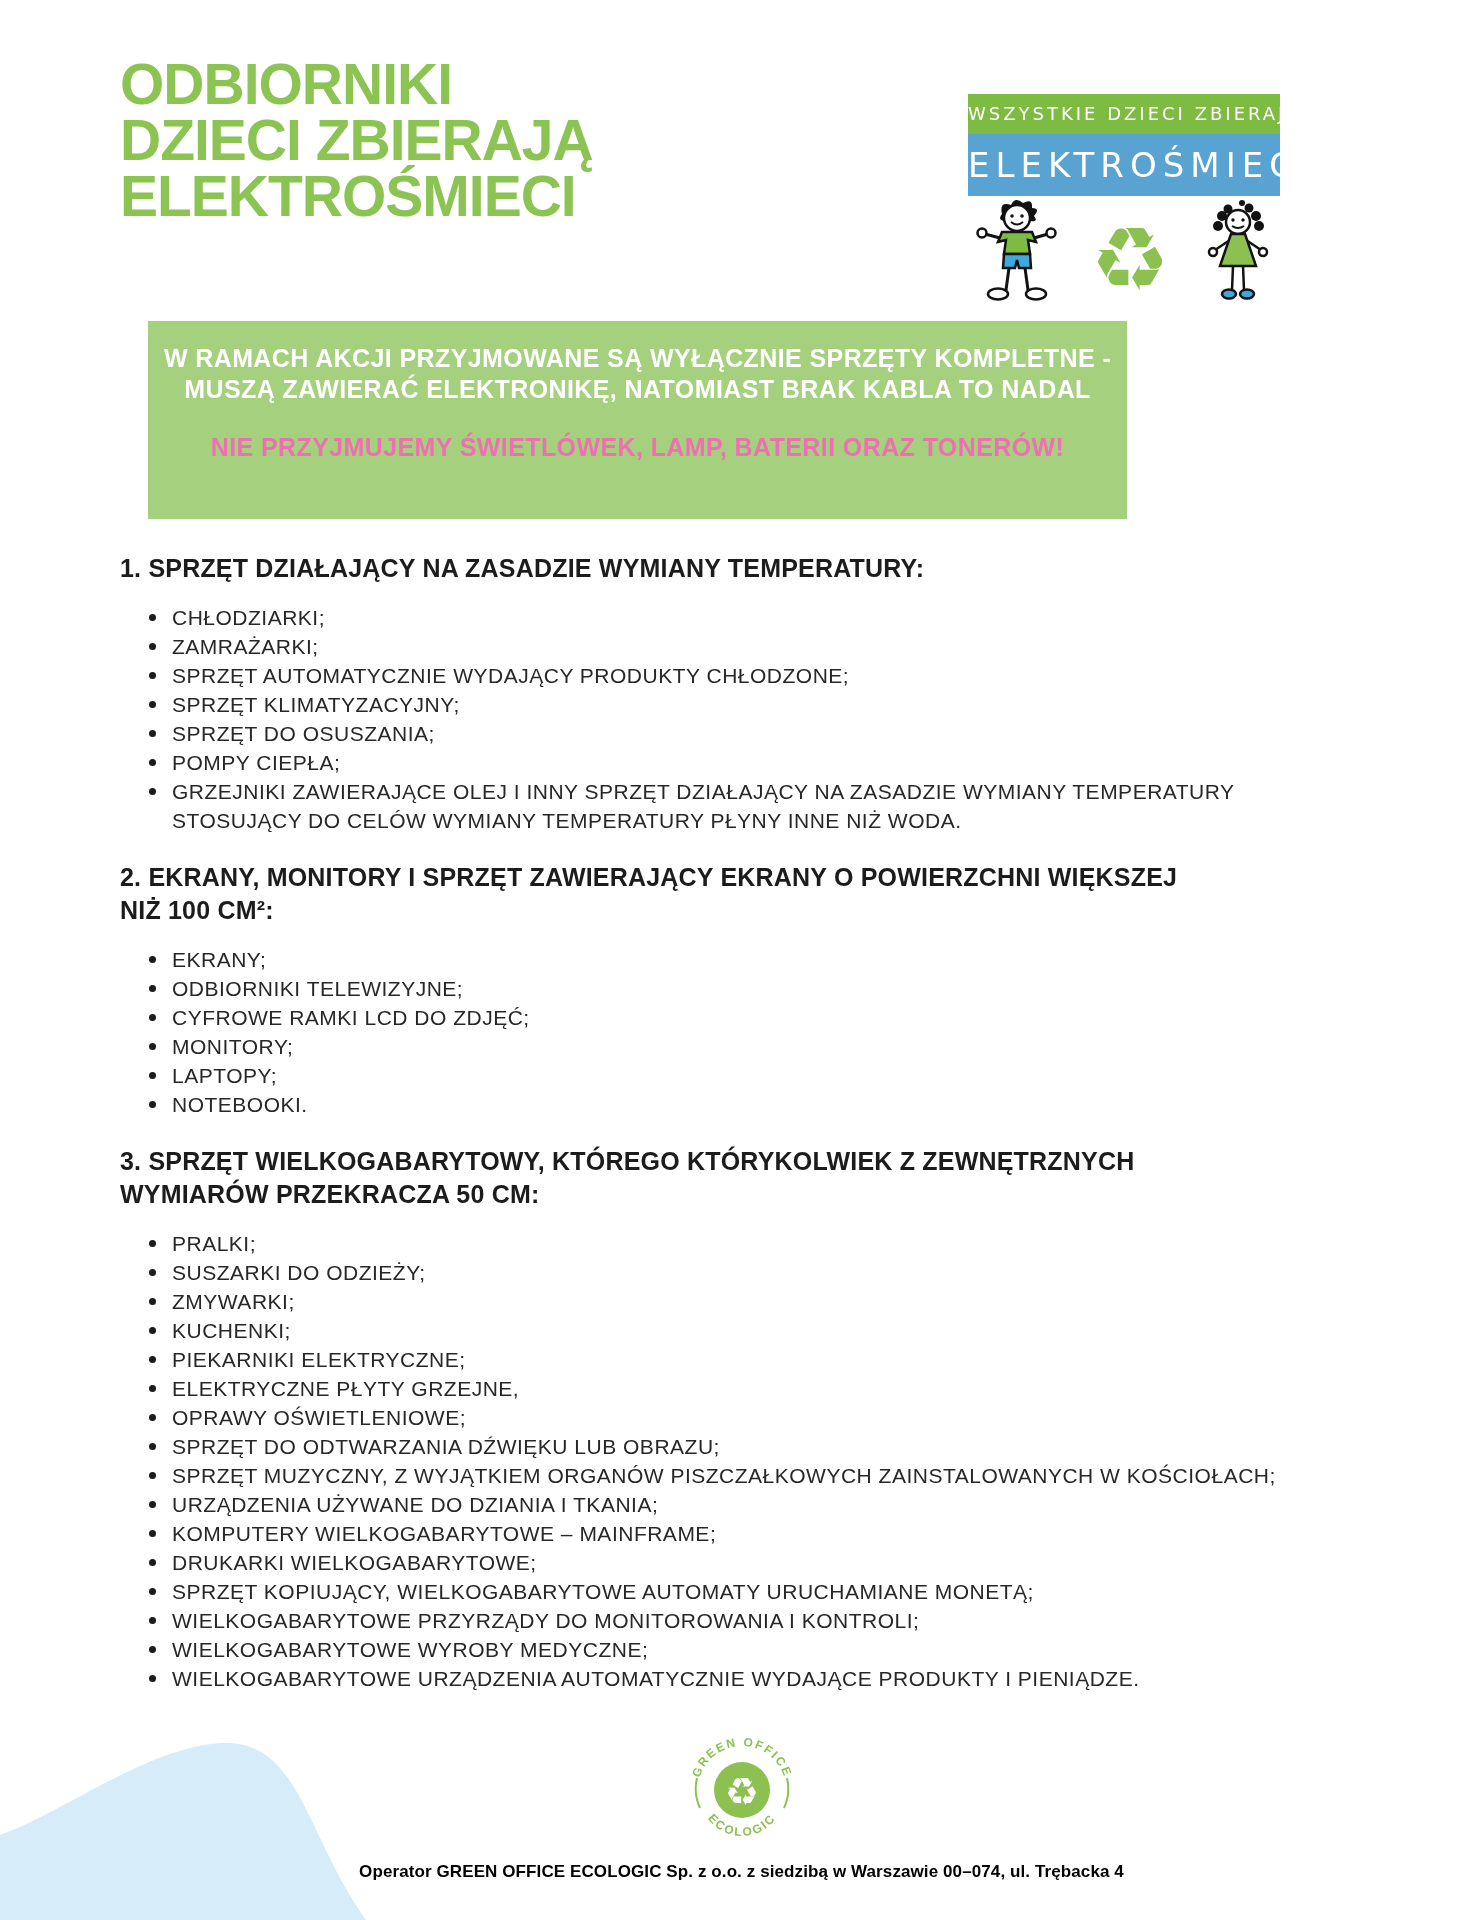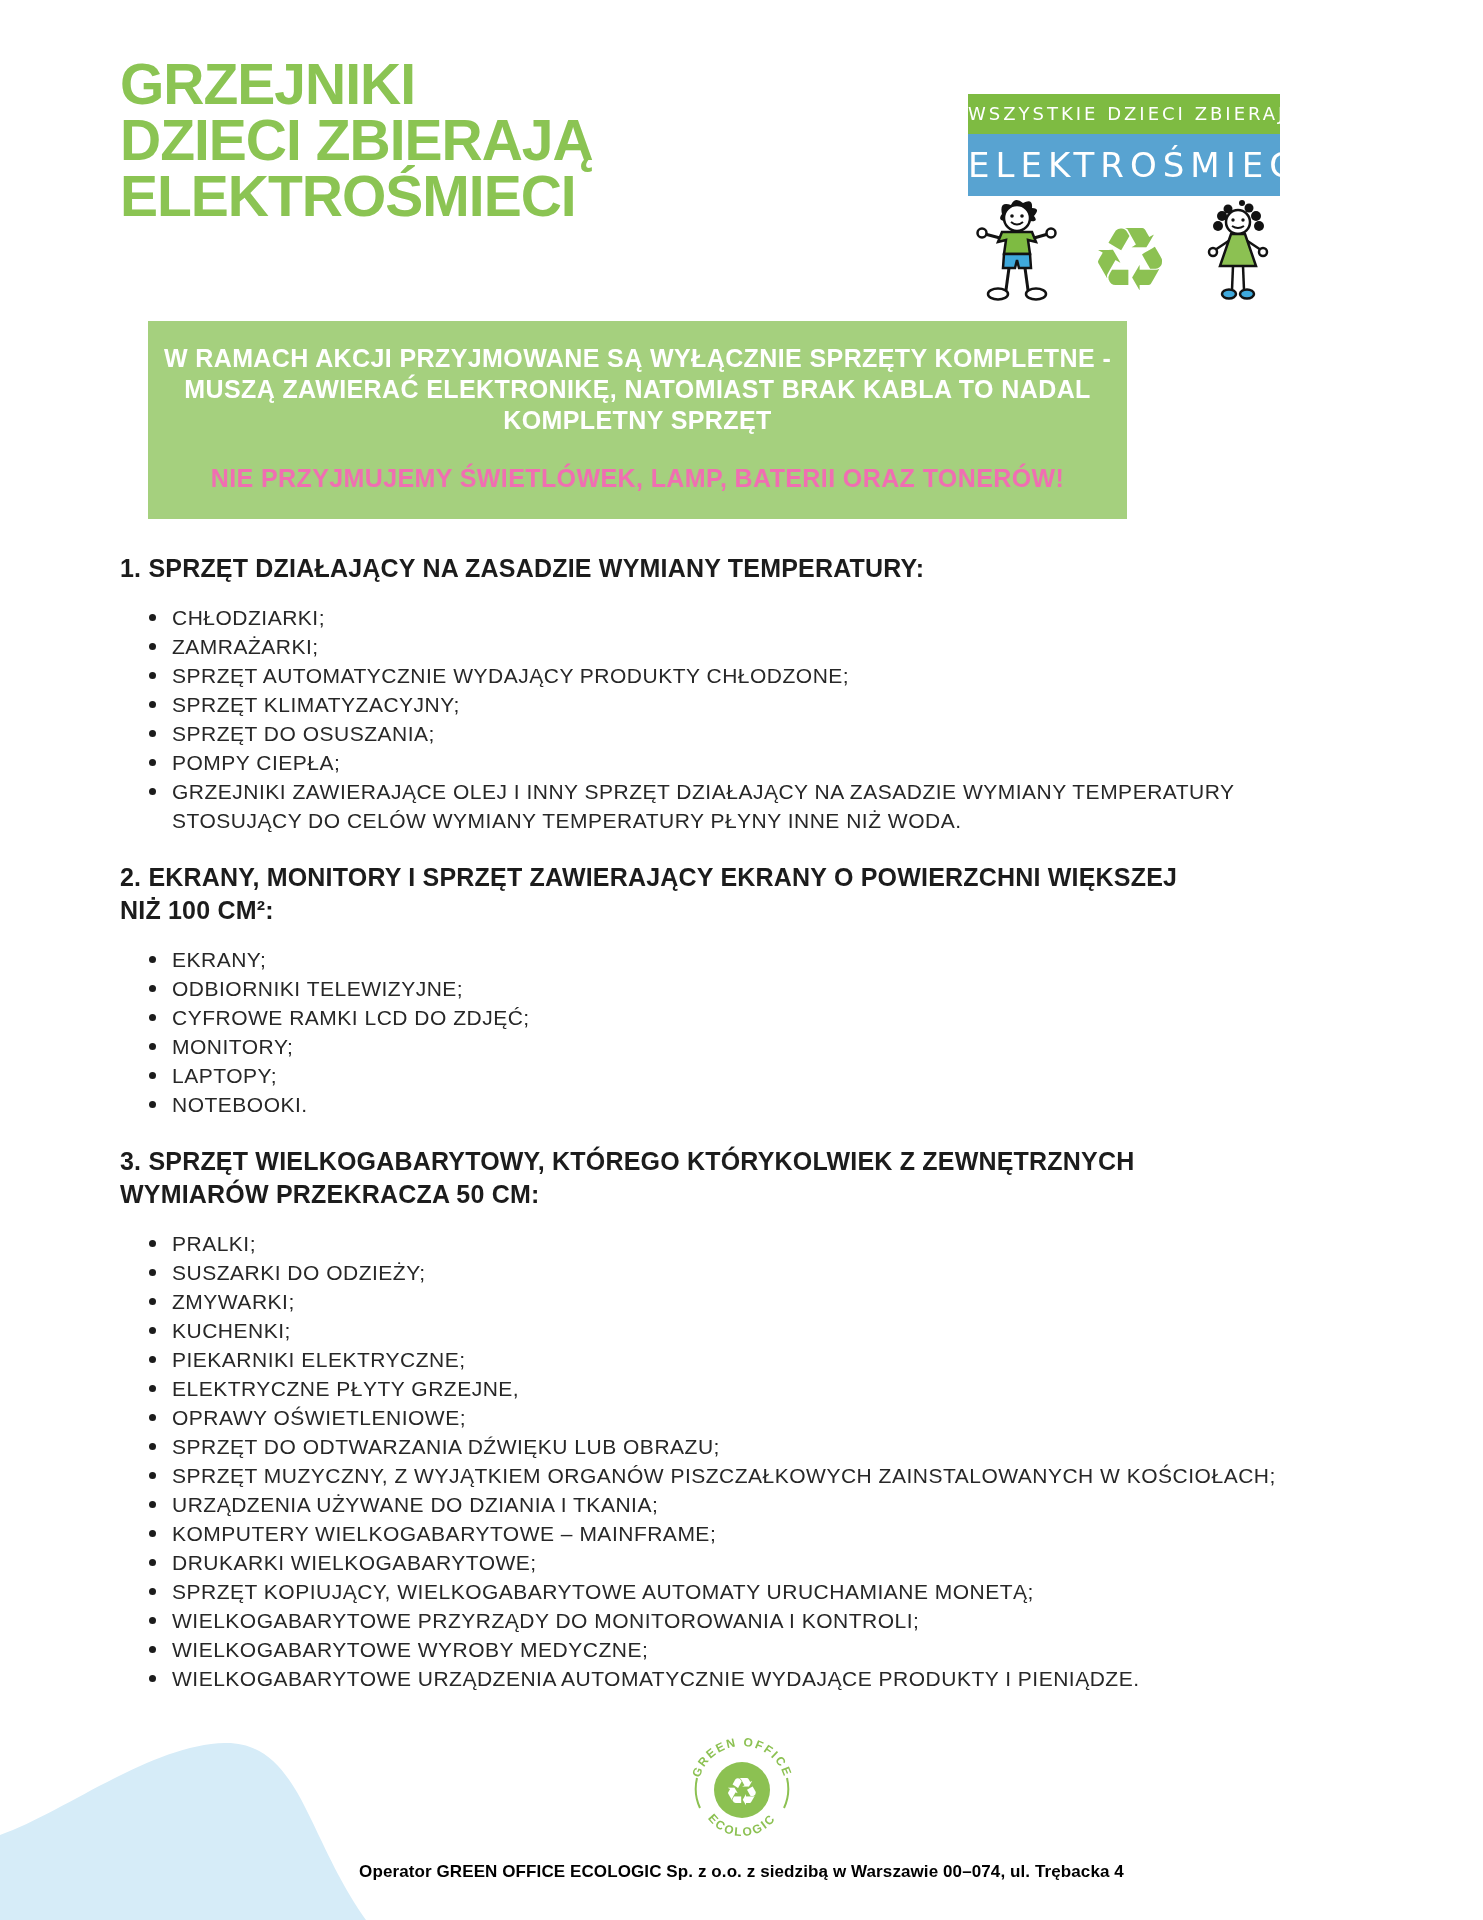--- a/index.html
+++ b/index.html
@@ -73,21 +73,21 @@
   .wave{position:absolute;left:0;top:1720px;width:400px;height:200px;z-index:1;}
 
   svg{display:block;}
 </style>
 </head>
 <body>
 
 <div id="page">
 
   <div class="main-title">
-    <div>GRZEJNIKI</div>
+    <div>ODBIORNIKI</div>
     <div>DZIECI ZBIERAJĄ</div>
     <div>ELEKTROŚMIECI</div>
   </div>
 
   <div class="logo">
     <div class="logo-bar-green">WSZYSTKIE DZIECI ZBIERAJĄ</div>
     <div class="logo-bar-blue">ELEKTROŚMIECI</div>
     <div class="logo-figures">
 
       <svg width="84" height="110" viewBox="0 0 84 110">
@@ -132,21 +132,20 @@
         <ellipse cx="27" cy="94" rx="7" ry="4.5" fill="#3FA9DC" stroke="#121212" stroke-width="2.5"></ellipse>
         <ellipse cx="45" cy="94" rx="7" ry="4.5" fill="#3FA9DC" stroke="#121212" stroke-width="2.5"></ellipse>
       </svg>
     </div>
   </div>
 
   <div class="banner">
     <div class="banner-main">
       <div>W RAMACH AKCJI PRZYJMOWANE SĄ WYŁĄCZNIE SPRZĘTY KOMPLETNE -</div>
       <div>MUSZĄ ZAWIERAĆ ELEKTRONIKĘ, NATOMIAST BRAK KABLA TO NADAL</div>
-      <div>KOMPLETNY SPRZĘT</div>
     </div>
     <div class="banner-warning">NIE PRZYJMUJEMY ŚWIETLÓWEK, LAMP, BATERII ORAZ TONERÓW!</div>
   </div>
 
   <div class="sections">
       <section class="sec">
         <h2>1. SPRZĘT DZIAŁAJĄCY NA ZASADZIE WYMIANY TEMPERATURY:</h2>
         <ul>
           <li>CHŁODZIARKI;</li>
           <li>ZAMRAŻARKI;</li>

